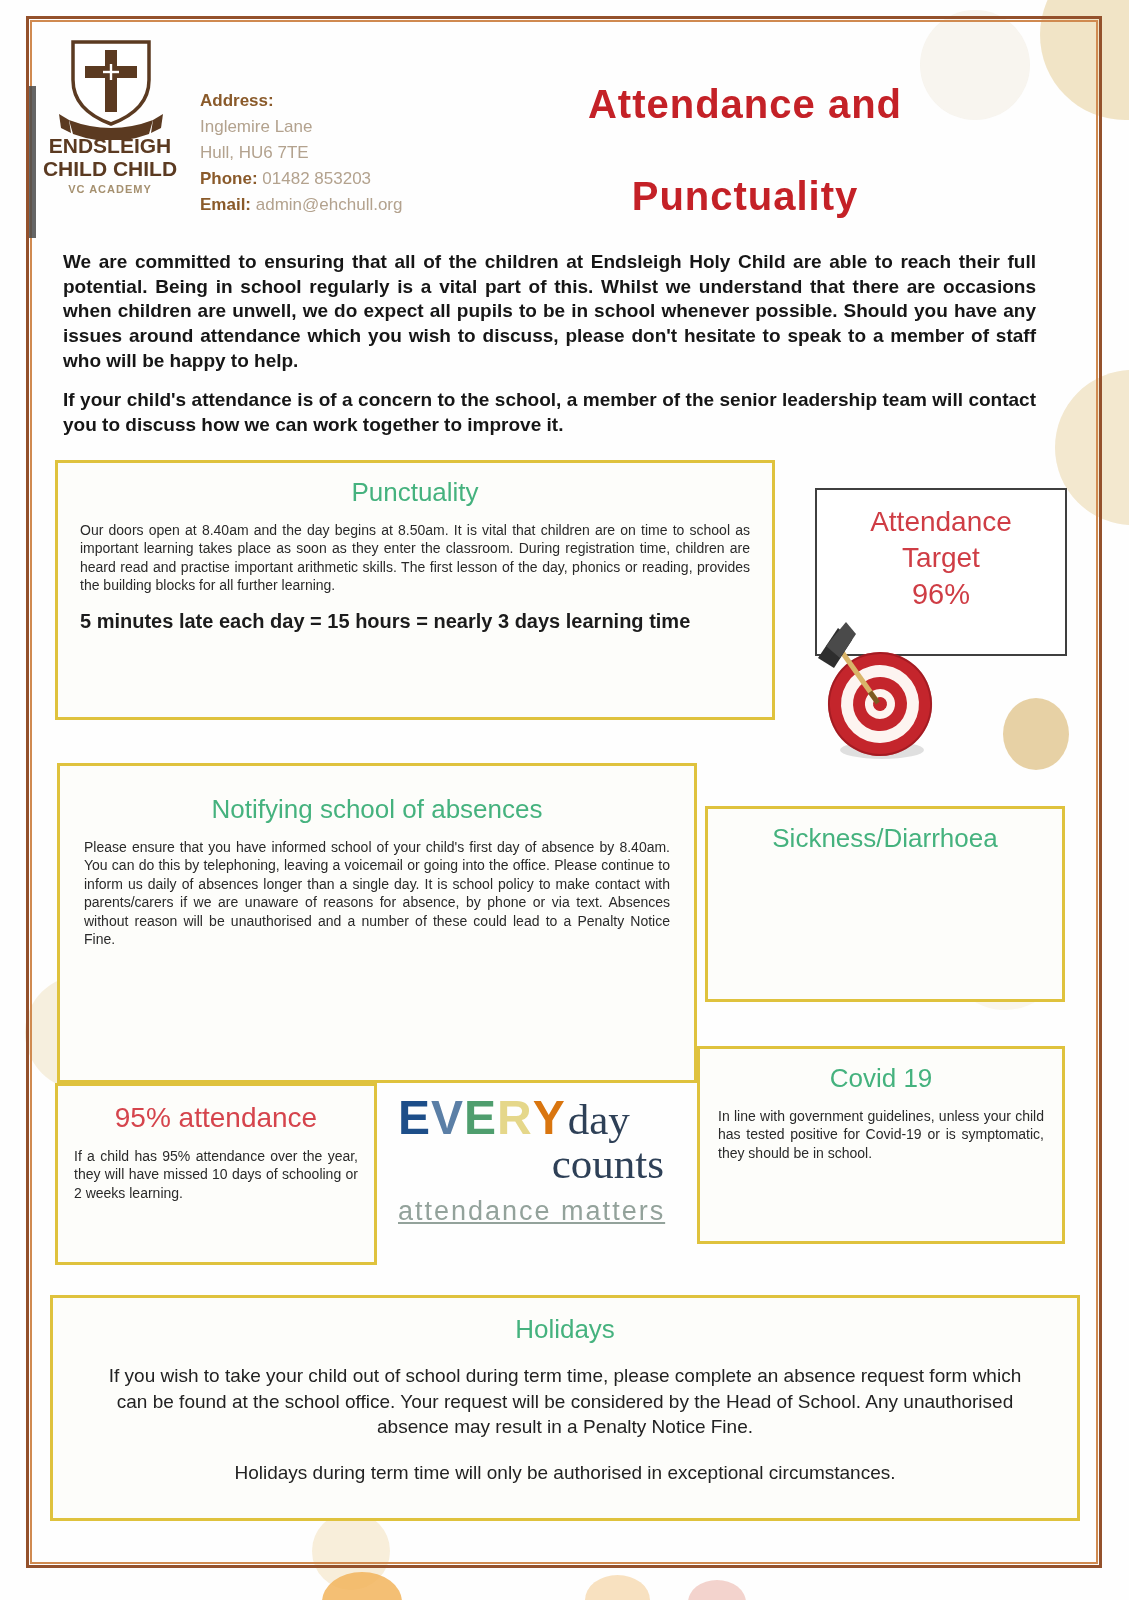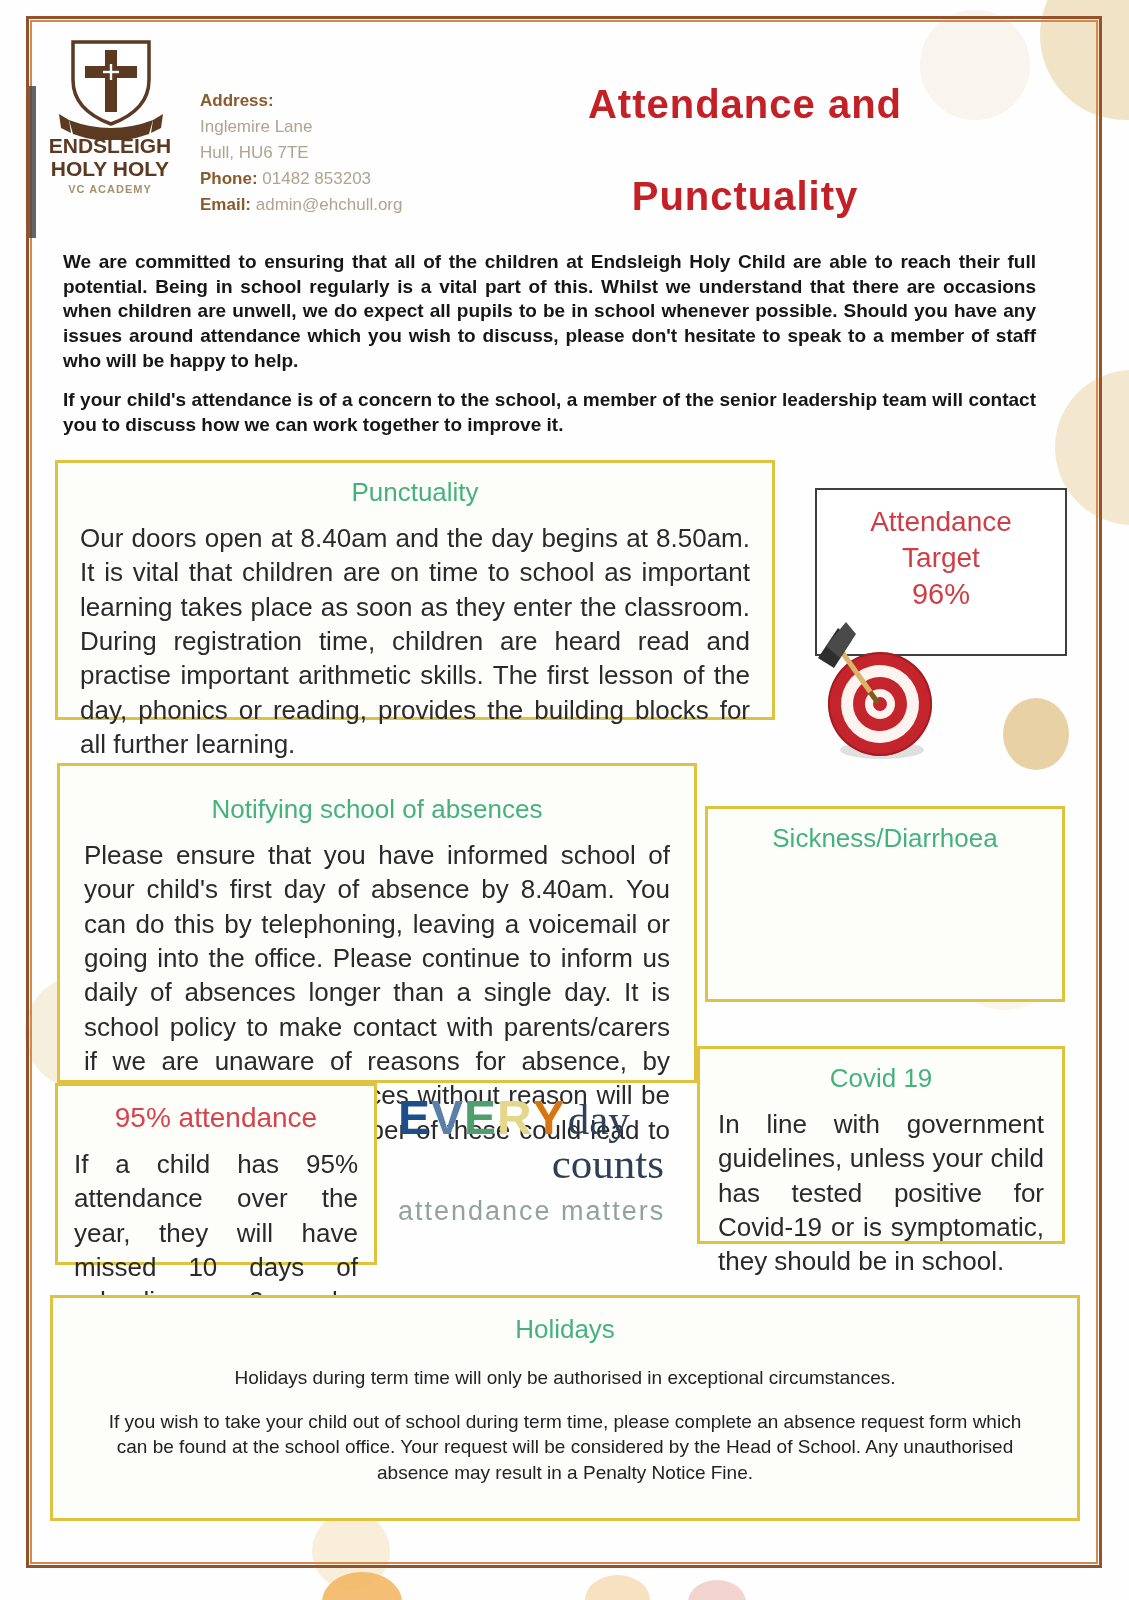--- a/index.html
+++ b/index.html
@@ -22,34 +22,34 @@
   .addr .lbl{color:#8a5a2a;font-weight:bold;}
   .page-title{color:#c42127;font-weight:bold;font-size:40px;line-height:92px;text-align:center;letter-spacing:1px;}
 
   .intro{font-size:19px;font-weight:bold;color:#161616;text-align:justify;line-height:1.3;}
   .intro p{margin:0 0 15px 0;}
 
   
   .ybox{border:3px solid #dfc23d;background:#fdfdfa;}
   .btitle{text-align:center;color:#45b27e;font-size:26px;margin:4px 0 0 0;font-weight:normal;}
   .btitle-red{text-align:center;color:#d5444c;font-size:28px;margin:6px 0 0 0;font-weight:normal;}
-  .bbody{font-size:26px;color:#2a2a2a;text-align:justify;line-height:1.32;margin-top:13px;}
+  .bbody{font-size:14px;color:#2a2a2a;text-align:justify;line-height:1.32;margin-top:13px;}
   .bhigh{font-size:20px;color:#1c1c1c;font-weight:bold;margin-top:15px;}
 
   
   .target-box{border:2px solid #3f3f3f;background:#fff;text-align:center;}
   .target-title{color:#cf3d45;font-size:28px;line-height:36px;margin-top:14px;}
   .target-value{color:#cf3d45;font-size:29px;margin-top:2px;}
 
   
   .edc-row1{display:flex;align-items:baseline;}
   .every-letter{font-weight:bold;font-size:48px;letter-spacing:1px;}
   .edc-day{font-family:"Liberation Serif", serif;font-size:43px;color:#2e4057;margin-left:2px;}
   .edc-counts{font-family:"Liberation Serif", serif;font-size:43px;color:#2e4057;text-align:right;padding-right:14px;margin-top:-6px;}
-  .edc-tagline{font-size:27px;color:#93a29b;letter-spacing:2px;margin-top:8px;}
+  .edc-tagline{font-size:27px;color:#93a29b;letter-spacing:2px;margin-top:8px;text-decoration:underline;}
   .holiday-p{font-size:19px;color:#222;text-align:center;line-height:1.35;margin:14px 20px 0 20px;}
 </style>
 </head>
 <body>
 
 <div class="page">
 
   <div class="dot" style="left:1040px;top:-50px;width:170px;height:170px;background:#e9d6a8;opacity:.65;"></div>
   <div class="dot" style="left:1055px;top:370px;width:155px;height:155px;background:#e9d6a8;opacity:.55;"></div>
   <div class="dot" style="left:1003px;top:698px;width:66px;height:72px;background:#e6cfa0;opacity:.95;z-index:2;"></div>
@@ -74,21 +74,21 @@
       <rect x="30" y="30" width="52" height="12" fill="#5b3a21"></rect>
       <line x1="56" y1="28" x2="56" y2="44" stroke="#ffffff" stroke-width="2.4"></line>
       <line x1="48" y1="36" x2="64" y2="36" stroke="#ffffff" stroke-width="2.4"></line>
       <path d="M14,84 Q56,100 98,84 L94,98 Q56,112 18,98 Z" fill="#5b3a21"></path>
       <path d="M14,84 L4,78 L6,92 L16,97 Z" fill="#5b3a21"></path>
       <path d="M98,84 L108,78 L106,92 L96,97 Z" fill="#5b3a21"></path>
     </svg>
   </div>
   <div class="abs" style="left:25px;top:134px;width:170px;">
     <div class="crest-text">ENDSLEIGH</div>
-    <div class="crest-text">HOLY HOLY</div>
+    <div class="crest-text">CHILD CHILD</div>
     <div class="crest-sub">VC ACADEMY</div>
   </div>
 
   <div class="abs addr" style="left:200px;top:88px;width:260px;">
     <div><span class="lbl">Address:</span></div>
     <div>Inglemire Lane</div>
     <div>Hull, HU6 7TE</div>
     <div><span class="lbl">Phone:</span> <span>01482 853203</span></div>
     <div><span class="lbl">Email:</span> <span>admin@ehchull.org</span></div>
   </div>
@@ -162,17 +162,17 @@
       <span class="every-letter" style="color: rgb(229, 215, 138);">R</span>
       <span class="every-letter" style="color: rgb(217, 117, 15);">Y</span>
       <span class="edc-day">day</span>
     </div>
     <div class="edc-counts">counts</div>
     <div class="edc-tagline">attendance matters</div>
   </div>
 
   <div class="abs ybox" style="left:50px;top:1295px;width:1030px;height:226px;padding:12px 30px;">
     <div class="btitle">Holidays</div>
+    <div class="holiday-p" style="margin-top:18px;">If you wish to take your child out of school during term time, please complete an absence request form which can be found at the school office.  Your request will be considered by the Head of School. Any unauthorised absence may result in a Penalty Notice Fine.</div>
     <div class="holiday-p" style="margin-top:20px;">Holidays during term time will only be authorised in exceptional circumstances.</div>
-    <div class="holiday-p" style="margin-top:18px;">If you wish to take your child out of school during term time, please complete an absence request form which can be found at the school office.  Your request will be considered by the Head of School. Any unauthorised absence may result in a Penalty Notice Fine.</div>
   </div>
 
 </div>
 
 </body></html>

